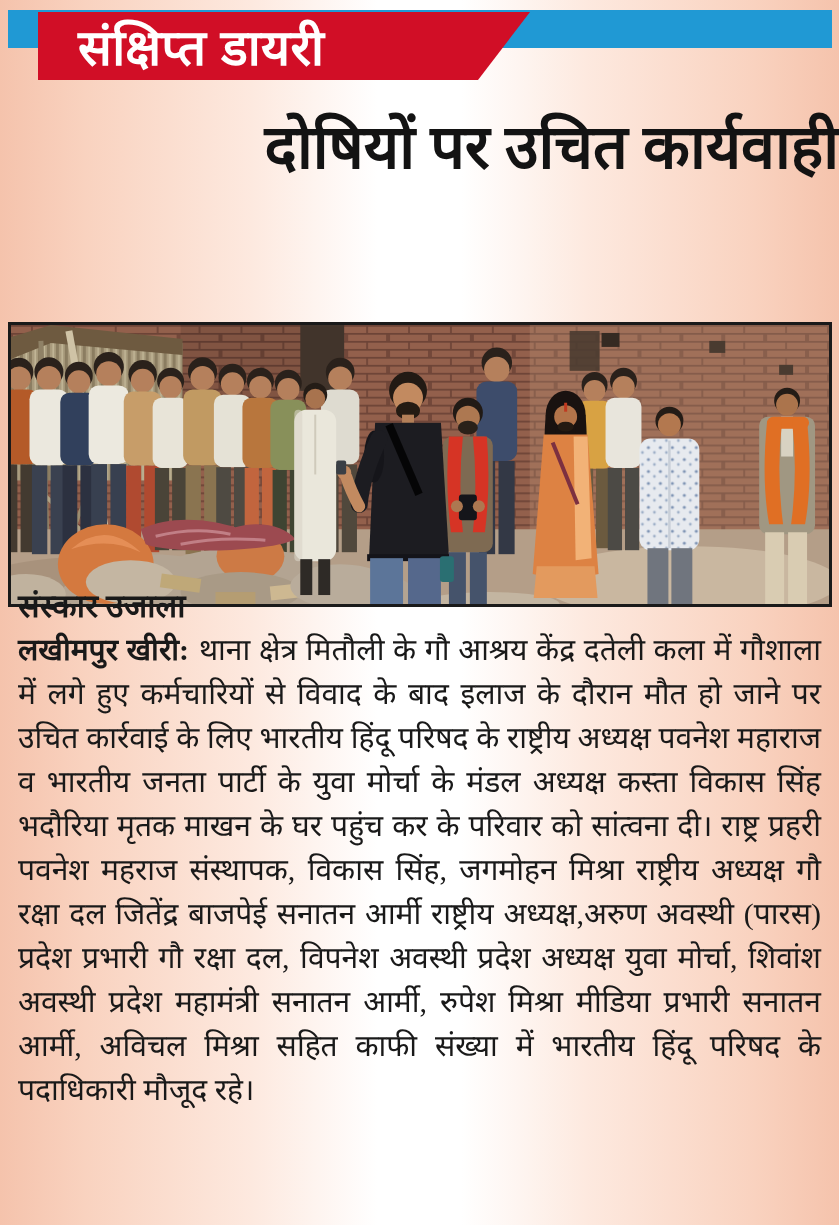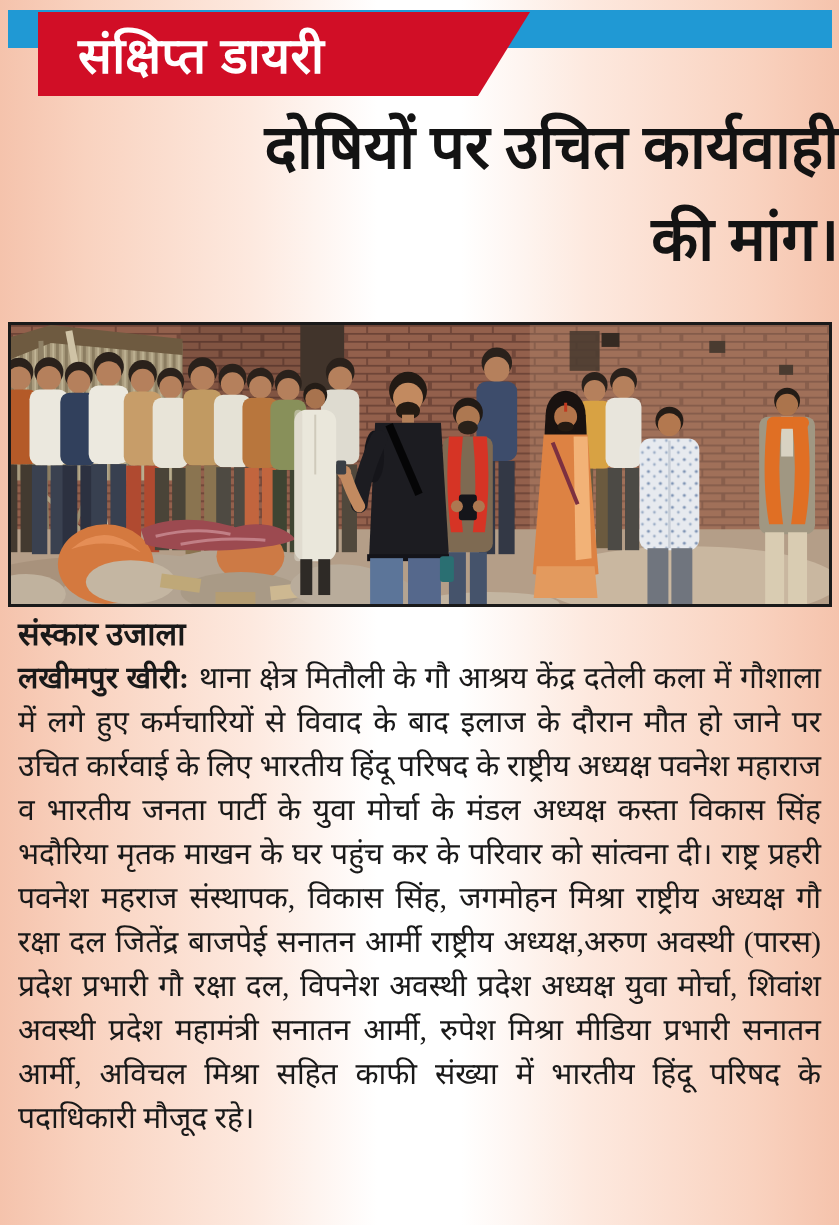--- a/index.html
+++ b/index.html
@@ -9,21 +9,21 @@
     overflow:hidden;
     background:linear-gradient(90deg,#f5c3ac 0%,#f9d2bf 10%,#fde9df 30%,#ffffff 45%,#ffffff 55%,#fde9df 70%,#f9d2bf 90%,#f5c3ac 100%);
     font-family:"Liberation Serif","DejaVu Serif",serif;
   }
   
   .blue-strip{
     position:absolute;left:8px;top:10px;width:824px;height:38px;
     background:#2099d4;
   }
   .banner{
-    position:absolute;left:38px;top:12px;width:492px;height:84px;
+    position:absolute;left:38px;top:12px;width:492px;height:68px;
     background:#d10e26;
     clip-path:polygon(0 0,100% 0,calc(100% - 52px) 100%,0 100%);
     display:flex;align-items:center;
     padding-left:40px;box-sizing:border-box;
   }
   .banner-title{
     color:#ffffff;font-size:50px;font-weight:800;
     font-family:"Liberation Sans","DejaVu Sans",sans-serif;
     letter-spacing:0.5px;white-space:nowrap;
   }
@@ -34,21 +34,21 @@
     font-size:61px;line-height:92px;
   }
   
   .photo-frame{
     position:absolute;left:8px;top:322px;width:824px;height:285px;
     border:3px solid #1a1a1a;box-sizing:border-box;background:#93604c;
   }
   .photo-frame svg{display:block;width:100%;height:100%;}
   
   .article{
-    position:absolute;left:18px;top:612px;width:803px;color:#191919;
+    position:absolute;left:18px;top:584px;width:803px;color:#191919;
   }
   .article-source{
     font-size:32px;font-weight:700;line-height:44px;margin:0 0 0 0;
   }
   .article-body{
     font-size:30px;line-height:44px;margin:0;text-align:justify;
   }
   .dateline{font-weight:700;margin-right:10px;}
 </style>
 </head>
@@ -57,21 +57,20 @@
 <div id="page">
 
   <div class="blue-strip"></div>
 
   <div class="banner">
     <span class="banner-title">संक्षिप्त डायरी</span>
   </div>
 
   <div class="headline">
     <div>दोषियों पर उचित कार्यवाही</div>
-    <div>की मांग।</div>
   </div>
 
   <div class="photo-frame">
     <svg viewBox="0 0 820 280" preserveAspectRatio="none">
       <defs>
         <pattern id="brk" width="42" height="16" patternUnits="userSpaceOnUse">
           <rect width="42" height="16" fill="#93604c"></rect>
           <path d="M0 .8H42M0 8.8H42" stroke="#6d4437" stroke-width="1.7"></path>
           <path d="M21 0V8M1 8V16M41 8V16" stroke="#6d4437" stroke-width="1.7"></path>
         </pattern>

